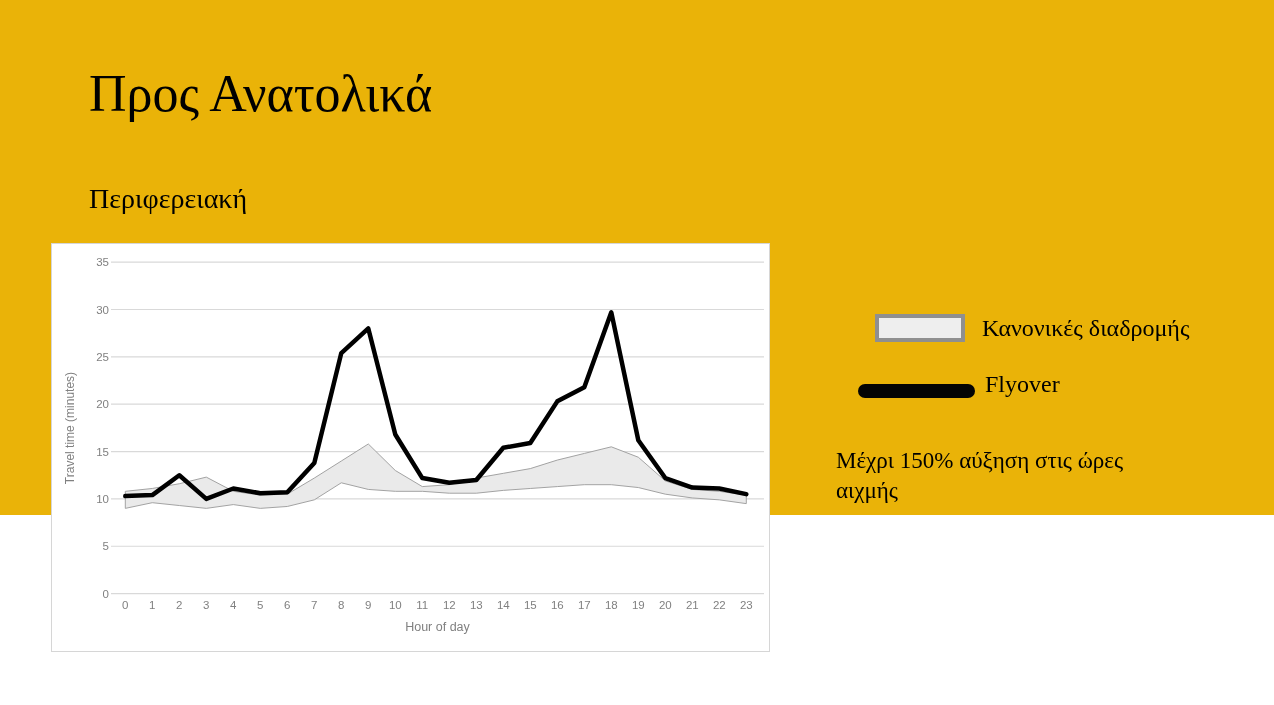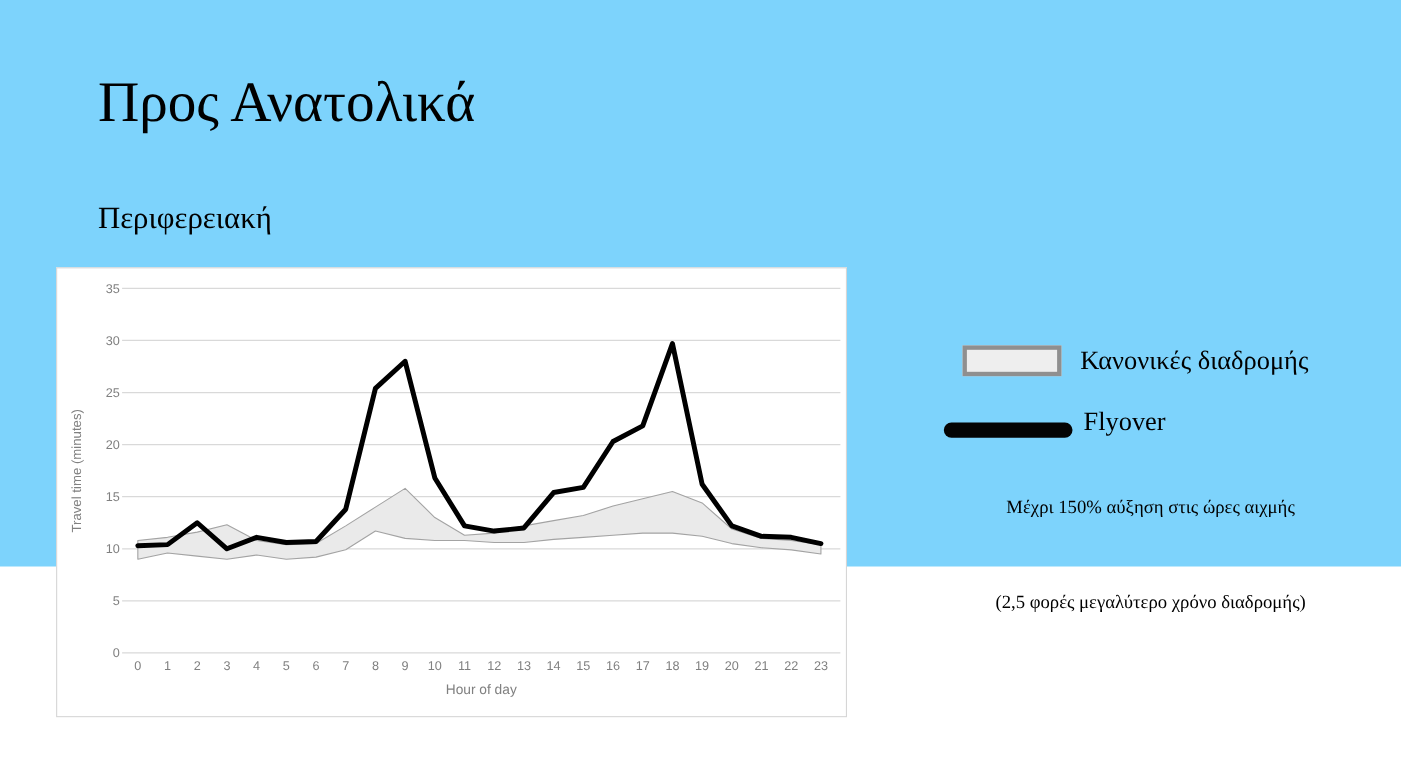--- a/index.html
+++ b/index.html
@@ -1,21 +1,21 @@
 <!DOCTYPE html>
 <html><head>
 <meta charset="utf-8">
 <style>
   html,body{margin:0;padding:0;}
   body{
     width:1274px;height:705px;background:#ffffff;position:relative;
     font-family:"Liberation Serif", serif;color:#000;
     overflow:hidden;
   }
-  .slide{position:absolute;left:0;top:0;width:1274px;height:515px;background:#7dd3fc;}
+  .slide{position:absolute;left:0;top:0;width:1274px;height:515px;background:#eab308;}
   .slide-title{
     position:absolute;left:89px;top:64px;margin:0;
     font-size:52px;font-weight:400;letter-spacing:0;line-height:1.15;
   }
   .slide-subtitle{
     position:absolute;left:89px;top:184px;margin:0;
     font-size:28px;font-weight:400;line-height:1.1;
   }
   .chart-panel{
     position:absolute;left:51px;top:243px;width:717px;height:407px;
@@ -27,22 +27,22 @@
   .legend-row.flyover{left:858px;top:368px;height:30px;gap:10px;align-items:flex-end;}
   .swatch-area{
     display:inline-block;width:82px;height:20px;box-sizing:content-box;
     border:4px solid #8f8f8f;background:#eeeeee;
   }
   .swatch-line{
     display:inline-block;width:117px;height:14px;border-radius:8px;background:#040404;
   }
   .legend-label{font-size:24px;white-space:nowrap;}
   .note{
-    position:absolute;left:874px;width:344px;margin:0;
-    text-align:center;font-size:17px;line-height:30px;
+    position:absolute;left:836px;width:344px;margin:0;
+    text-align:left;font-size:23px;line-height:30px;
   }
   .note-1{top:446px;}
   .note-2{top:533px;}
 </style>
 </head>
 <body>
 
 <div class="slide">
 
   <h1 class="slide-title">Προς Ανατολικά</h1>
@@ -101,15 +101,14 @@
     <span class="swatch-area"></span>
     <span class="legend-label">Κανονικές διαδρομής</span>
   </div>
 
   <div class="legend-row flyover">
     <span class="swatch-line"></span>
     <span class="legend-label">Flyover</span>
   </div>
 
   <p class="note note-1">Μέχρι 150% αύξηση στις ώρες αιχμής</p>
-  <p class="note note-2">(2,5 φορές μεγαλύτερο χρόνο διαδρομής)</p>
 
 </div>
 
 </body></html>

